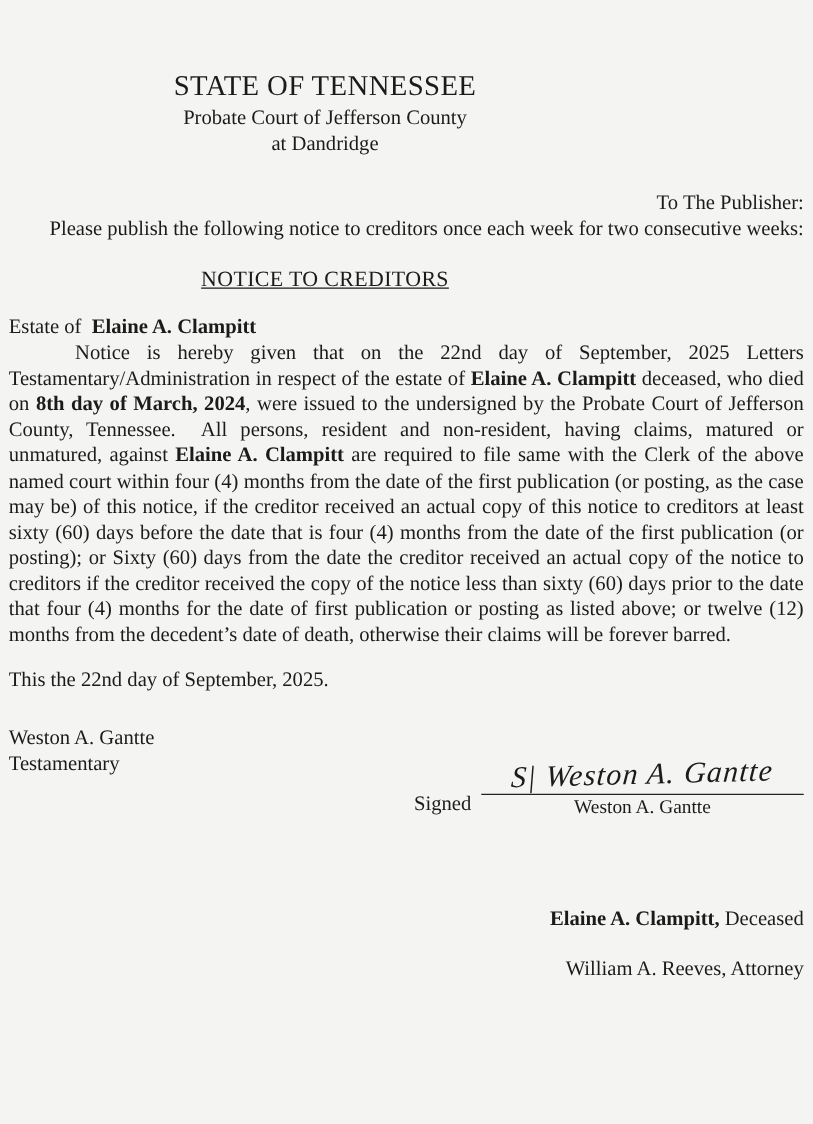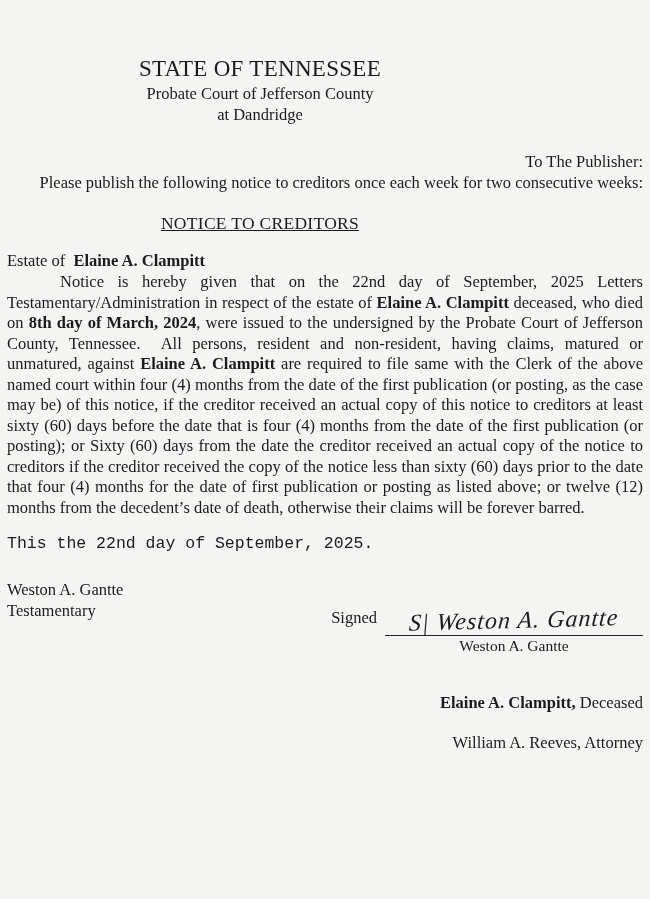--- a/index.html
+++ b/index.html
@@ -31,25 +31,25 @@
     text-decoration: underline;
   }
   .estate-line { margin: 0; white-space: pre-wrap; }
   .body-par {
     margin: 1px 0 15px 0;
     text-align: justify;
     text-indent: 53px;
     line-height: 20.5px;
     white-space: pre-wrap;
   }
-  .date-line { margin: 0 0 25px 0; font-family: Liberation Mono, monospace; }
+  .date-line { margin: 0 0 25px 0; }
   .admin-block { margin: 0; }
   .sig-row {
     display: flex;
-    align-items: flex-start;
+    align-items: flex-end;
     justify-content: flex-end;
     margin-top: -14px;
   }
   .sig-label { padding-bottom: 3px; }
   .sig-box {
     width: 258px;
     margin-left: 8px;
     text-align: center;
   }
   .sig-script {
@@ -59,21 +59,21 @@
     border-bottom: 1.5px solid #222;
     padding: 0 4px 2px 4px;
     white-space: nowrap;
   }
   .sig-script .ink {
     display: inline-block;
     transform: rotate(-1.5deg) skewX(-6deg);
     letter-spacing: 1px;
   }
   .sig-printed { font-size: 15.5px; line-height: 20px; }
-  .footer-block { text-align: right; margin-top: 36px; }
+  .footer-block { text-align: right; margin-top: 68px; }
   .footer-line { margin-bottom: 19px; white-space: pre-wrap; }
 </style>
 </head>
 <body>
 
 <div class="centered state-heading">STATE OF TENNESSEE</div>
 
 <div class="centered court-block">
   <div>Probate Court of Jefferson County</div>
   <div>at Dandridge</div>

